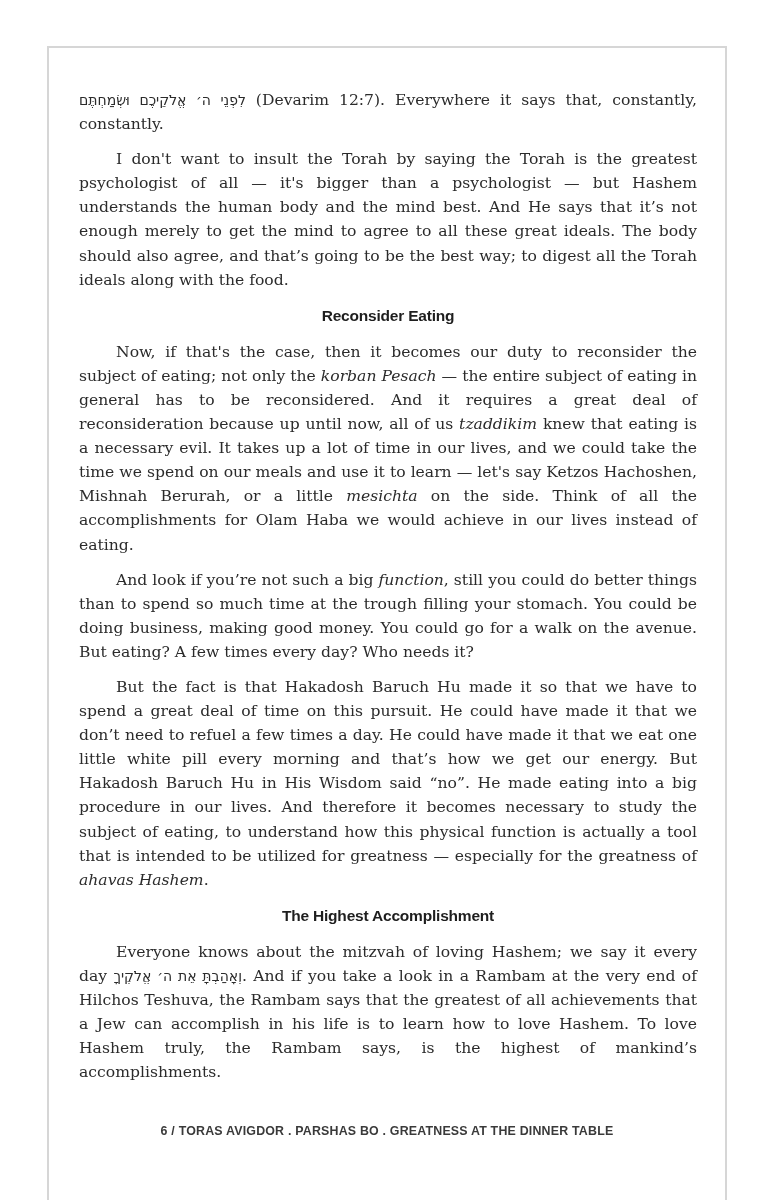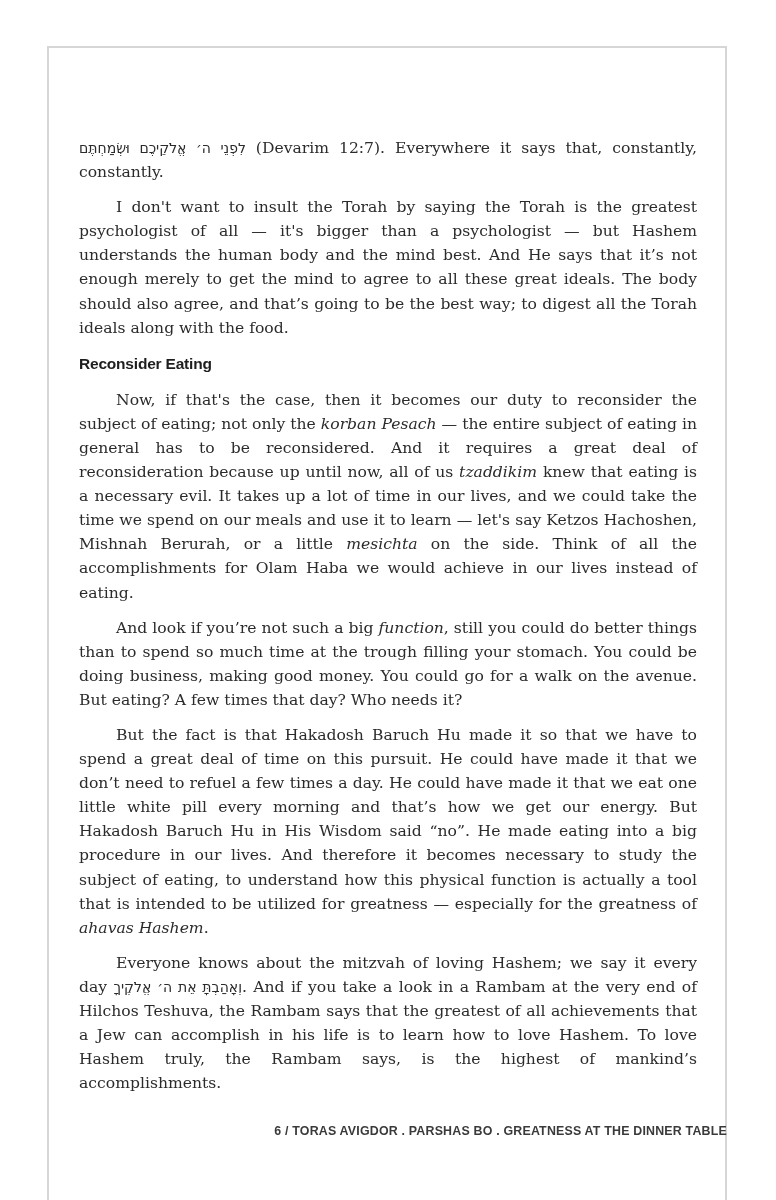--- a/index.html
+++ b/index.html
@@ -26,21 +26,20 @@
   }
   .content {
     position: absolute;
     left: 79px;
     top: 88px;
     width: 618px;
     font-family: "DejaVu Serif", serif;
     font-size: 15.6px;
     line-height: 24.1px;
     color: #2b2b2b;
-    margin-top: 48px;
   }
   .para {
     margin: 0 0 11px 0;
     text-align: justify;
     text-align-last: left;
     hyphens: none;
   }
   .para.indent {
     text-indent: 37px;
   }
@@ -51,48 +50,49 @@
     font-family: "DejaVu Sans", sans-serif;
     font-size: 14px;
     unicode-bidi: isolate;
     direction: rtl;
   }
   .heading {
     font-family: "Liberation Sans", sans-serif;
     font-weight: bold;
     font-size: 15.5px;
     color: #1e1e1e;
-    text-align: left;
+    text-align: center;
     margin: 12px 0 12px 0;
     line-height: 24px;
     letter-spacing: -0.2px;
   }
   .footer {
     position: absolute;
     left: 47px;
     width: 680px;
     top: 1124px;
-    text-align: right;
+    text-align: center;
     font-family: "Liberation Sans", sans-serif;
     font-weight: bold;
     font-size: 12.4px;
     letter-spacing: 0.2px;
     color: #3a3a3a;
   }
 </style>
 </head>
 <body>
 
 <div class="page-frame"></div>
 
 <div class="content">
   <p class="para"><span class="hebrew" lang="he">לִפְנֵי ה׳ אֱלֹקֵיכֶם וּשְׂמַחְתֶּם</span><span> (Devarim 12:7). Everywhere it says that, constantly, constantly.</span></p>
   <p class="para indent"><span>I don't want to insult the Torah by saying the Torah is the greatest psychologist of all — it's bigger than a psychologist — but Hashem understands the human body and the mind best. And He says that it’s not enough merely to get the mind to agree to all these great ideals. The body should also agree, and that’s going to be the best way; to digest all the Torah ideals along with the food.</span></p>
 
   <h2 class="heading">Reconsider Eating</h2>
   <p class="para indent"><span>Now, if that's the case, then it becomes our duty to reconsider the subject of eating; not only the </span><i>korban Pesach</i><span> — the entire subject of eating in general has to be reconsidered. And it requires a great deal of reconsideration because up until now, all of us </span><i>tzaddikim</i><span> knew that eating is a necessary evil. It takes up a lot of time in our lives, and we could take the time we spend on our meals and use it to learn — let's say Ketzos Hachoshen, Mishnah Berurah, or a little </span><i>mesichta</i><span> on the side. Think of all the accomplishments for Olam Haba we would achieve in our lives instead of eating.</span></p>
-  <p class="para indent"><span>And look if you’re not such a big </span><i>function</i><span>, still you could do better things than to spend so much time at the trough filling your stomach. You could be doing business, making good money. You could go for a walk on the avenue. But eating? A few times that day? Who needs it?</span></p>
+  <p class="para indent"><span>And look if you’re not such a big </span><i>function</i><span>, still you could do better things than to spend so much time at the trough filling your stomach. You could be doing business, making good money. You could go for a walk on the avenue. But eating? A few times every day? Who needs it?</span></p>
   <p class="para indent"><span>But the fact is that Hakadosh Baruch Hu made it so that we have to spend a great deal of time on this pursuit. He could have made it that we don’t need to refuel a few times a day. He could have made it that we eat one little white pill every morning and that’s how we get our energy. But Hakadosh Baruch Hu in His Wisdom said “no”. He made eating into a big procedure in our lives. And therefore it becomes necessary to study the subject of eating, to understand how this physical function is actually a tool that is intended to be utilized for greatness — especially for the greatness of </span><i>ahavas Hashem</i><span>.</span></p>
 
+  <h2 class="heading">The Highest Accomplishment</h2>
   <p class="para indent"><span>Everyone knows about the mitzvah of loving Hashem; we say it every day </span><span class="hebrew" lang="he">וְאָהַבְתָּ אֵת ה׳ אֱלֹקֶיךָ</span><span>. And if you take a look in a Rambam at the very end of Hilchos Teshuva, the Rambam says that the greatest of all achievements that a Jew can accomplish in his life is to learn how to love Hashem. To love Hashem truly, the Rambam says, is the highest of mankind’s accomplishments.</span></p>
 </div>
 
 <div class="footer">6 / TORAS AVIGDOR . PARSHAS BO . GREATNESS AT THE DINNER TABLE</div>
 
 </body></html>

